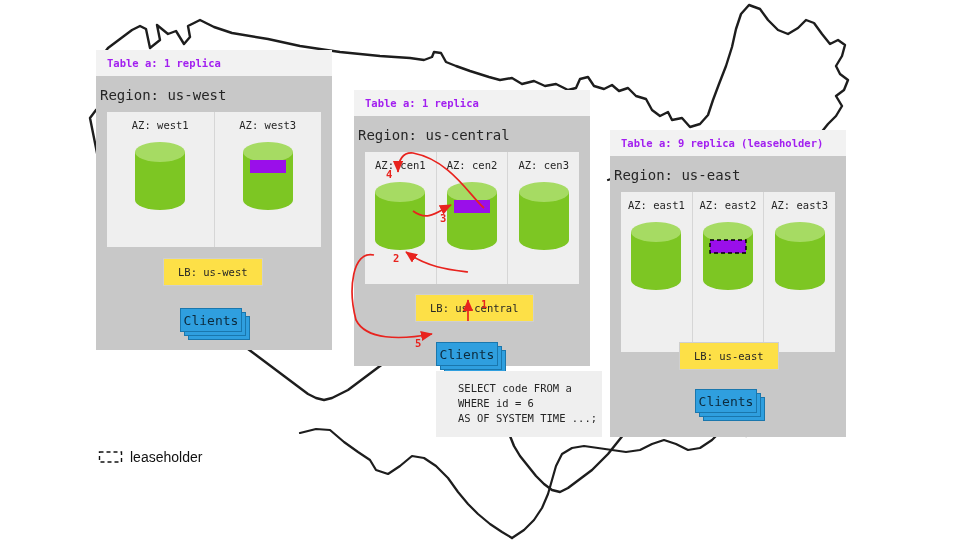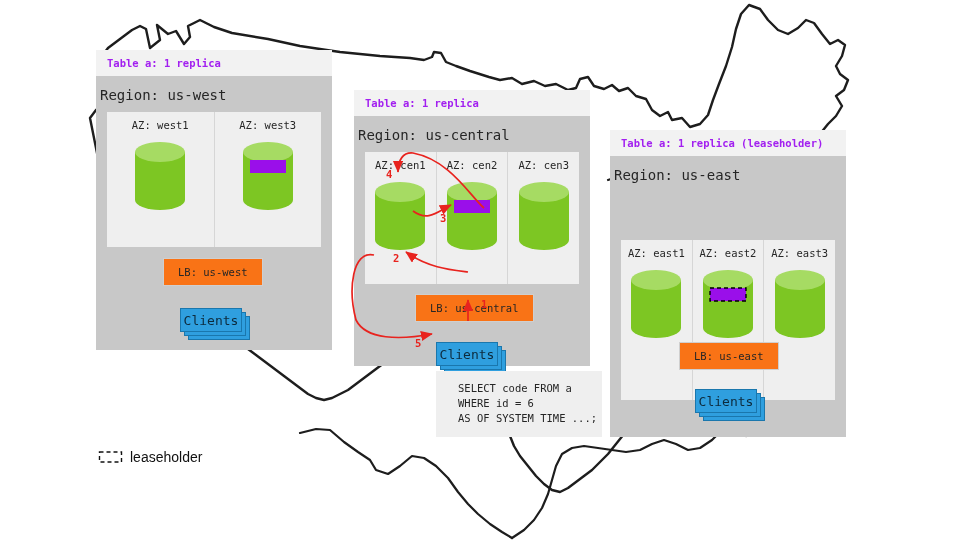--- a/index.html
+++ b/index.html
@@ -11,21 +11,21 @@
              padding:7px 0 7px 11px;letter-spacing:0px;white-space:nowrap;font-weight:bold;}
   .panel-body{background:#c8c8c8;}
   .region-title{font-size:14px;color:#262626;padding:11px 0 9px 4px;white-space:nowrap;}
   .az-row{display:flex;background:#efefef;margin:0 11px;}
   .az{flex:1;border-right:1px solid #d6d6d6;padding:7px 0 0 0;
       display:flex;flex-direction:column;align-items:center;}
   .az:last-child{border-right:none;}
   .az-label{font-size:10.5px;color:#262626;white-space:nowrap;margin-bottom:9px;}
   .cyl{position:relative;}
   .cyl svg{display:block;}
-  .lb{background:#f97316;border:1px solid #cfcfcf;font-size:10.5px;color:#262626;
+  .lb{background:#fde047;border:1px solid #cfcfcf;font-size:10.5px;color:#262626;
       text-align:center;padding:7px 14px;white-space:nowrap;position:absolute;}
   .clients{position:absolute;}
   .clients .card{position:absolute;background:#2f9fdf;border:1.5px solid #1a77ad;}
   .clients .top{display:flex;align-items:center;justify-content:center;
                 font-size:13px;color:#0d2b3d;}
   .sqlbox{position:absolute;background:#efefef;font-size:10.5px;color:#262626;
           line-height:15px;padding:10px 12px 11px 22px;white-space:pre;}
   #arrows{position:absolute;left:0;top:0;width:960px;height:540px;pointer-events:none;}
   .anum{position:absolute;color:#e8231e;font-size:10.5px;font-weight:bold;}
   .legend{position:absolute;display:flex;align-items:center;gap:6px;}
@@ -148,24 +148,24 @@
       <div class="card" style="left:4px;top:4px;width:60px;height:22px;"></div>
       <div class="card top" style="left:0;top:0;width:60px;height:22px;">Clients</div>
     </div>
   </div>
 </div>
 <div class="sqlbox" style="left:436px;top:371px;width:132px;">SELECT code FROM a
 WHERE id = 6
 AS OF SYSTEM TIME ...;</div>
 
 <div class="panel" id="p-east" style="left:610px;top:130px;width:236px;">
-  <div class="panel-hdr">Table a: 1 replica (leaseholder)</div>
+  <div class="panel-hdr">Table a: 9 replica (leaseholder)</div>
   <div class="panel-body" style="height:281px;position:relative;">
     <div class="region-title">Region: us-east</div>
-    <div class="az-row" style="height:160px;margin-top:48px;">
+    <div class="az-row" style="height:160px;">
       <div class="az">
         <div class="az-label">AZ: east1</div>
         <div class="cyl">
           <svg width="54" height="72" viewBox="0 0 54 72">
             <path d="M2,12 L2,60 A25,10 0 0 0 52,60 L52,12 Z" fill="#7DC623"></path>
             <ellipse cx="27" cy="12" rx="25" ry="10" fill="#A6DB63"></ellipse>
           </svg>
         </div>
       </div>
       <div class="az">

